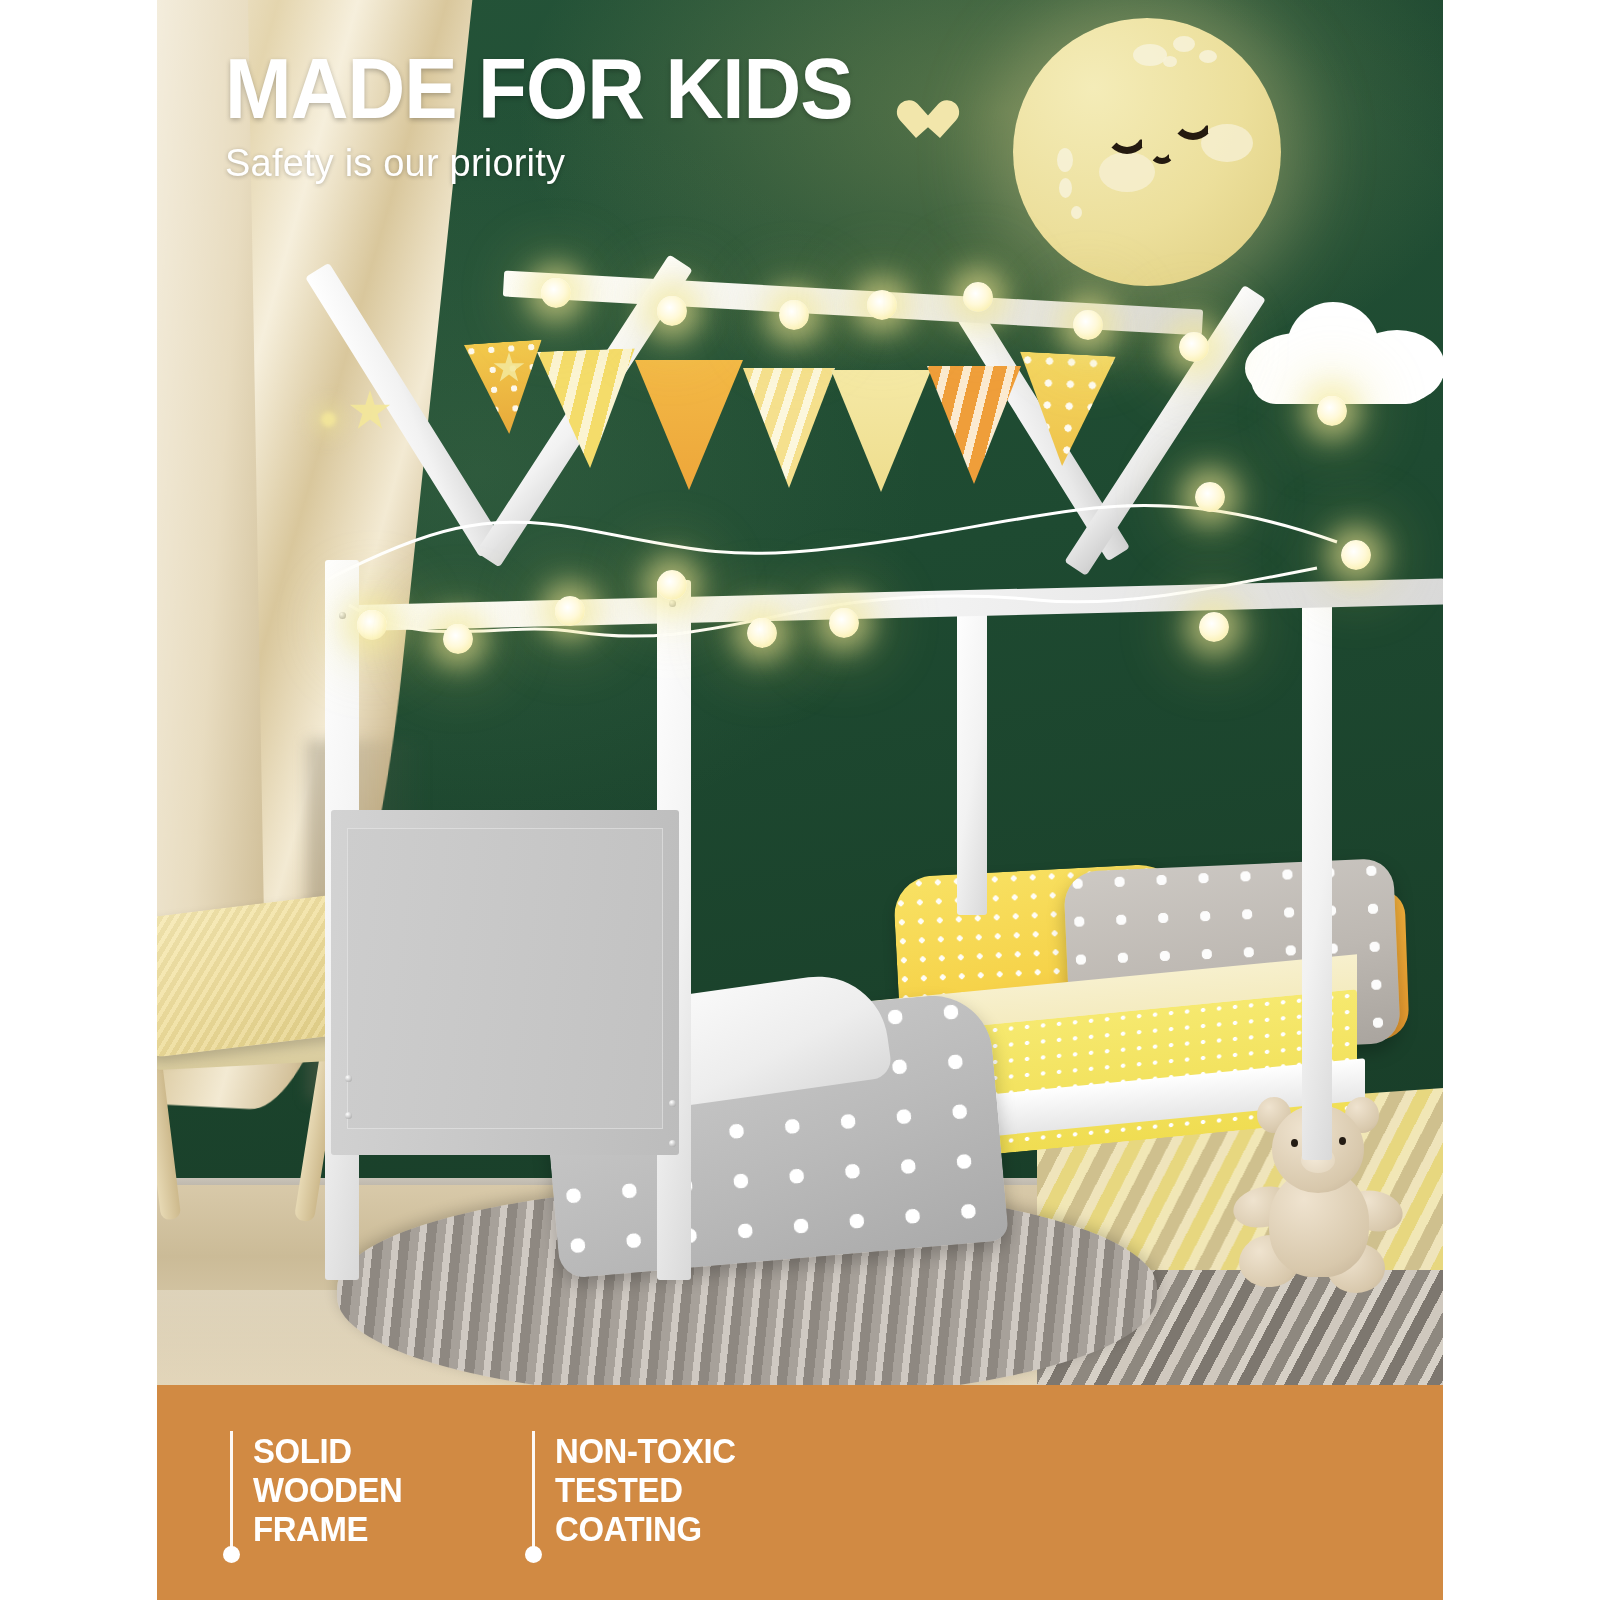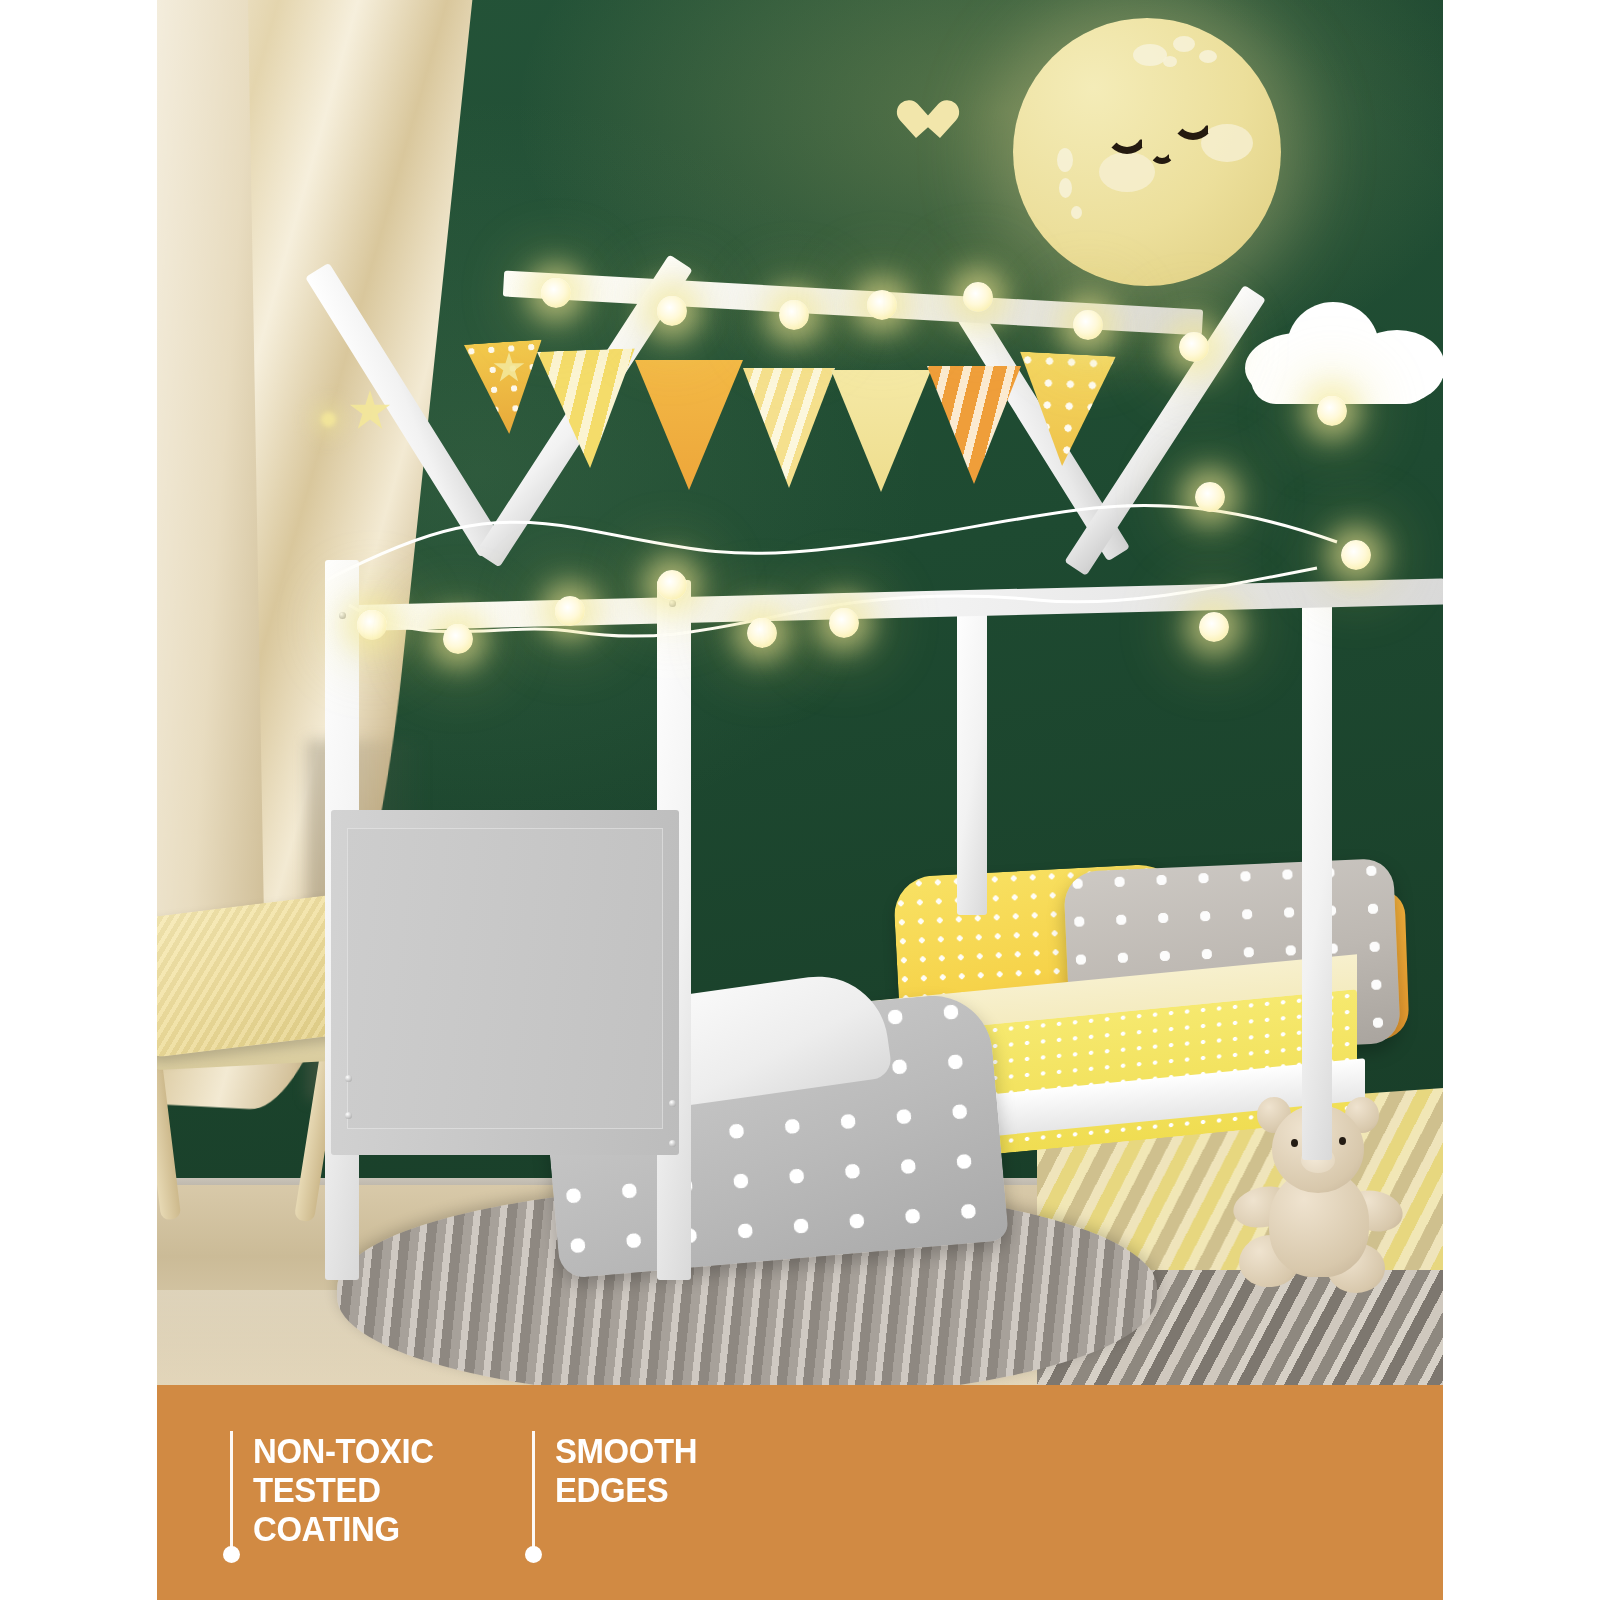--- a/index.html
+++ b/index.html
@@ -473,38 +473,43 @@
     <div class="bulb" style="left:500px;top:570px;"></div>
     <div class="bulb" style="left:590px;top:618px;"></div>
     <div class="bulb" style="left:672px;top:608px;"></div>
     <div class="bulb" style="left:1042px;top:612px;"></div>
     <div class="bulb" style="left:1184px;top:540px;"></div>
 
     <div class="star-glow" style="left:192px;top:390px;width:42px;height:42px;"></div>
     <div class="star-glow" style="left:336px;top:352px;width:32px;height:32px;"></div>
     <div class="dot-glow" style="left:164px;top:412px;width:15px;height:15px;"></div>
 
+    <div class="header">
+      <div class="title">MADE FOR KIDS</div>
+      <div class="subtitle">Safety is our priority</div>
+    </div>
     <div class="heart"></div>
 
     <div class="featurebar">
       <div class="features">
+        <div class="feature">
+          <span class="marker">
+            <span class="line"></span>
+              <span class="dot"></span>
+          </span>
+          <span class="feature-label">SOLID
+WOODEN
+FRAME</span>
+        </div>
         <div class="feature">
           <span class="marker">
             <span class="line"></span>
               <span class="dot"></span>
           </span>
           <span class="feature-label">NON-TOXIC
 TESTED
 COATING</span>
         </div>
-        <div class="feature">
-          <span class="marker">
-            <span class="line"></span>
-              <span class="dot"></span>
-          </span>
-          <span class="feature-label">SMOOTH
-EDGES</span>
-        </div>
       </div>
     </div>
 
   </div>
 </div>
 
 </body></html>

